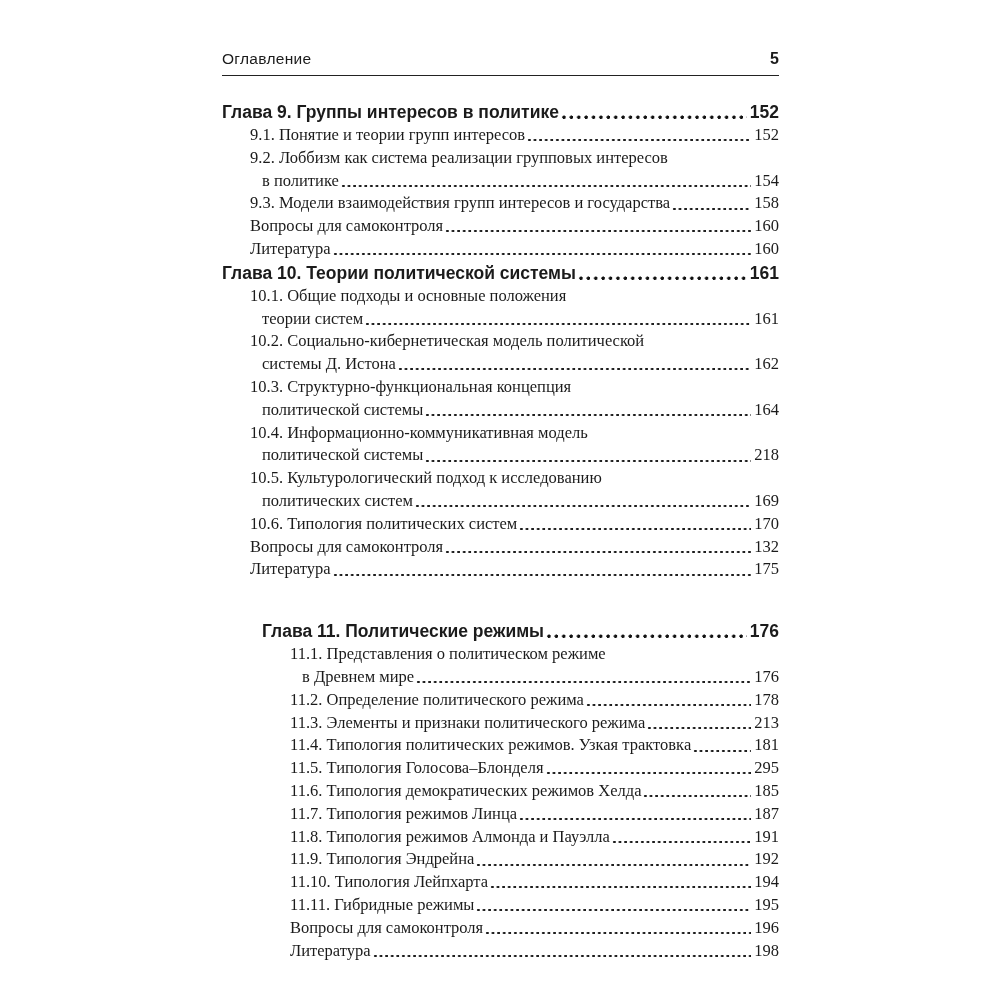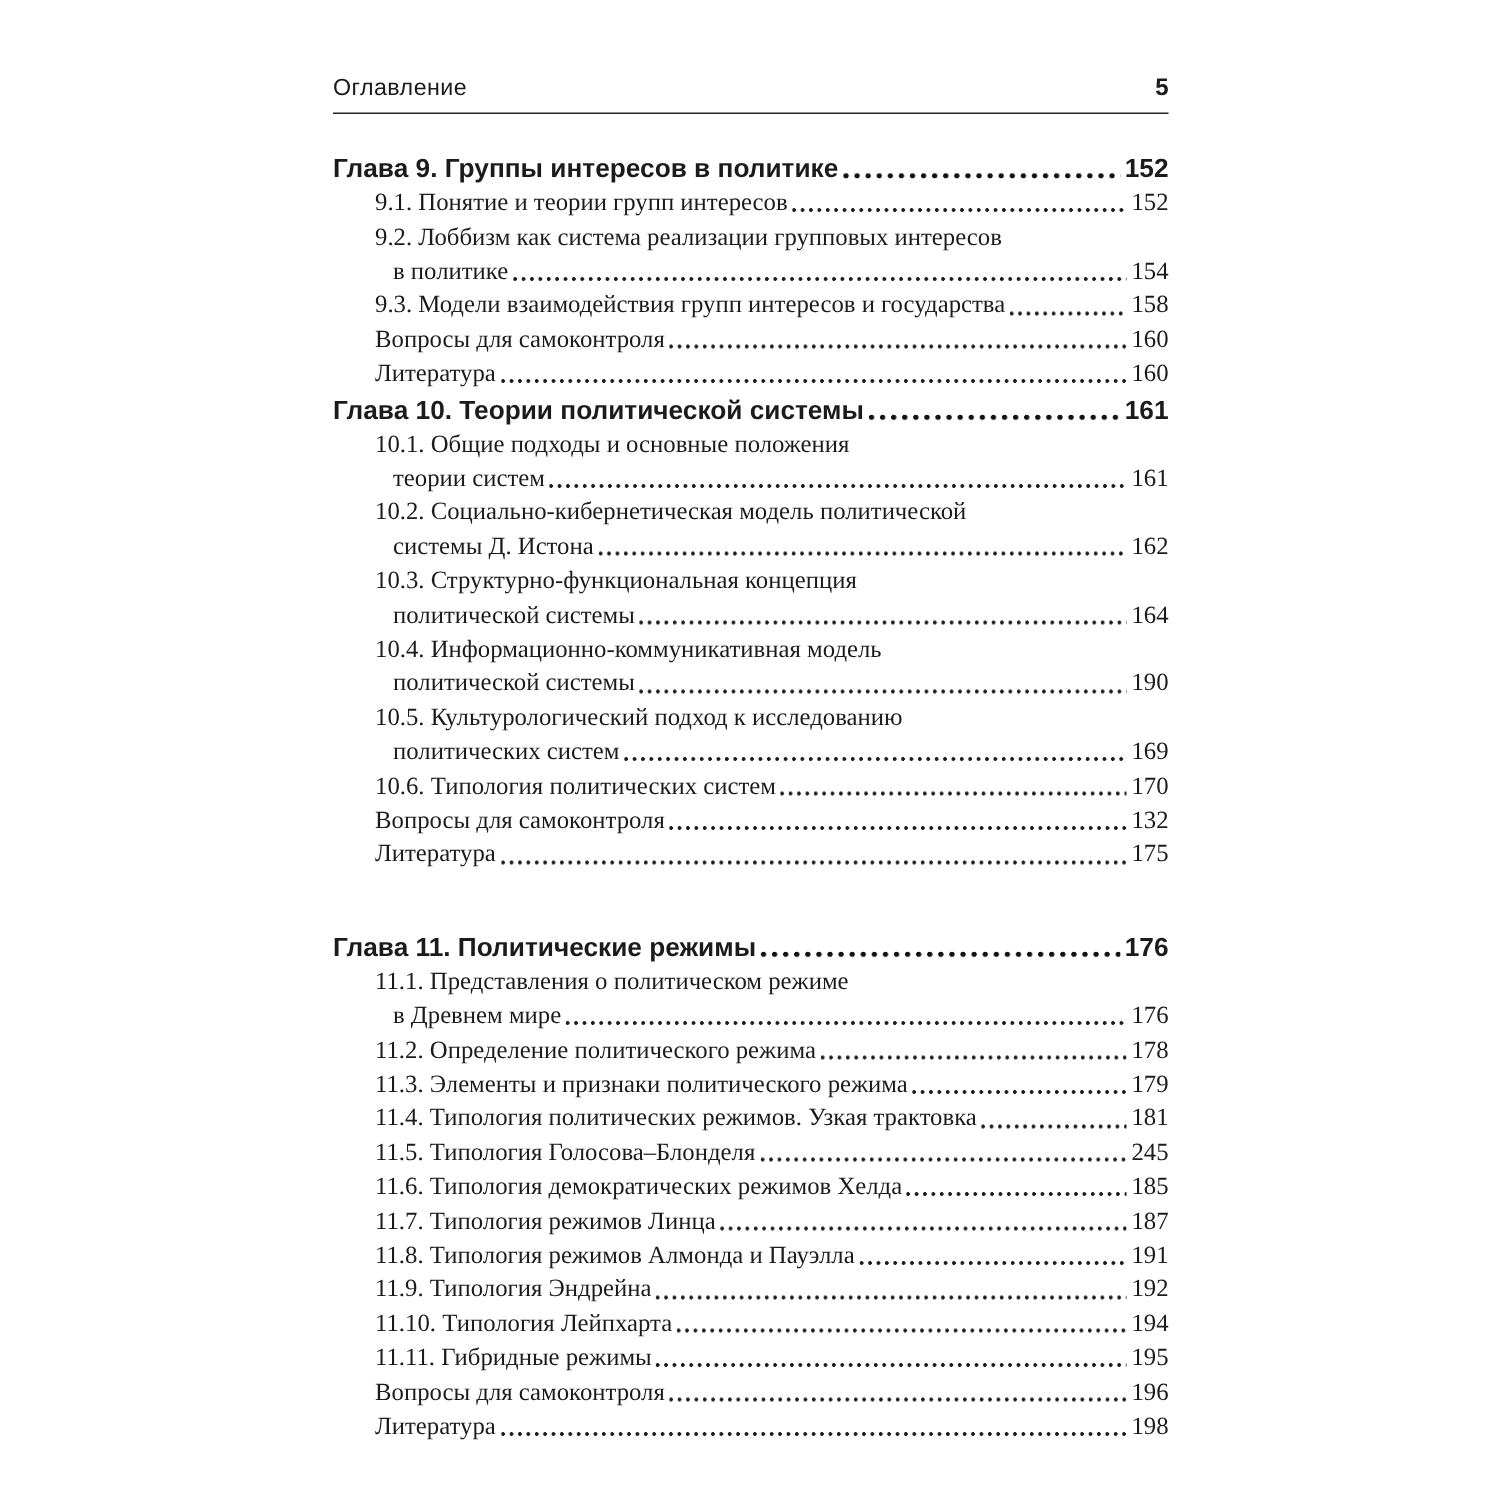--- a/index.html
+++ b/index.html
@@ -30,21 +30,21 @@
     font-size: 15.5px;
     letter-spacing: 0.3px;
   }
   .folio {
     font-size: 16px;
     font-weight: bold;
   }
   
   .chapter { margin-top: 0; }
   .chapter:first-child { margin-top: 24px; }
-  .chapter:nth-child(3) { margin-top: 38px; }
+  .chapter:nth-child(3) { margin-top: 38px; margin-left: 40px; }
   .row {
     display: flex;
     align-items: stretch;
     line-height: 22.8px;
     font-size: 16.5px;
   }
   .chapter-row {
     font-family: "Liberation Sans", "DejaVu Sans", sans-serif;
     font-weight: bold;
     font-size: 17.5px;
@@ -143,21 +143,21 @@
           <span class="label cont-label">политической системы</span>
           <span class="leader"></span>
           <span class="pagenum">164</span>
         </div>
         <div class="row entry-row">
           <span class="label entry-label">10.4. Информационно-коммуникативная модель</span>
         </div>
         <div class="row entry-row">
           <span class="label cont-label">политической системы</span>
           <span class="leader"></span>
-          <span class="pagenum">190</span>
+          <span class="pagenum">218</span>
         </div>
         <div class="row entry-row">
           <span class="label entry-label">10.5. Культурологический подход к исследованию</span>
         </div>
         <div class="row entry-row">
           <span class="label cont-label">политических систем</span>
           <span class="leader"></span>
           <span class="pagenum">169</span>
         </div>
         <div class="row entry-row">
@@ -191,31 +191,31 @@
           <span class="pagenum">176</span>
         </div>
         <div class="row entry-row">
           <span class="label entry-label">11.2. Определение политического режима</span>
           <span class="leader"></span>
           <span class="pagenum">178</span>
         </div>
         <div class="row entry-row">
           <span class="label entry-label">11.3. Элементы и признаки политического режима</span>
           <span class="leader"></span>
-          <span class="pagenum">179</span>
+          <span class="pagenum">213</span>
         </div>
         <div class="row entry-row">
           <span class="label entry-label">11.4. Типология политических режимов. Узкая трактовка</span>
           <span class="leader"></span>
           <span class="pagenum">181</span>
         </div>
         <div class="row entry-row">
           <span class="label entry-label">11.5. Типология Голосова–Блонделя</span>
           <span class="leader"></span>
-          <span class="pagenum">245</span>
+          <span class="pagenum">295</span>
         </div>
         <div class="row entry-row">
           <span class="label entry-label">11.6. Типология демократических режимов Хелда</span>
           <span class="leader"></span>
           <span class="pagenum">185</span>
         </div>
         <div class="row entry-row">
           <span class="label entry-label">11.7. Типология режимов Линца</span>
           <span class="leader"></span>
           <span class="pagenum">187</span>

